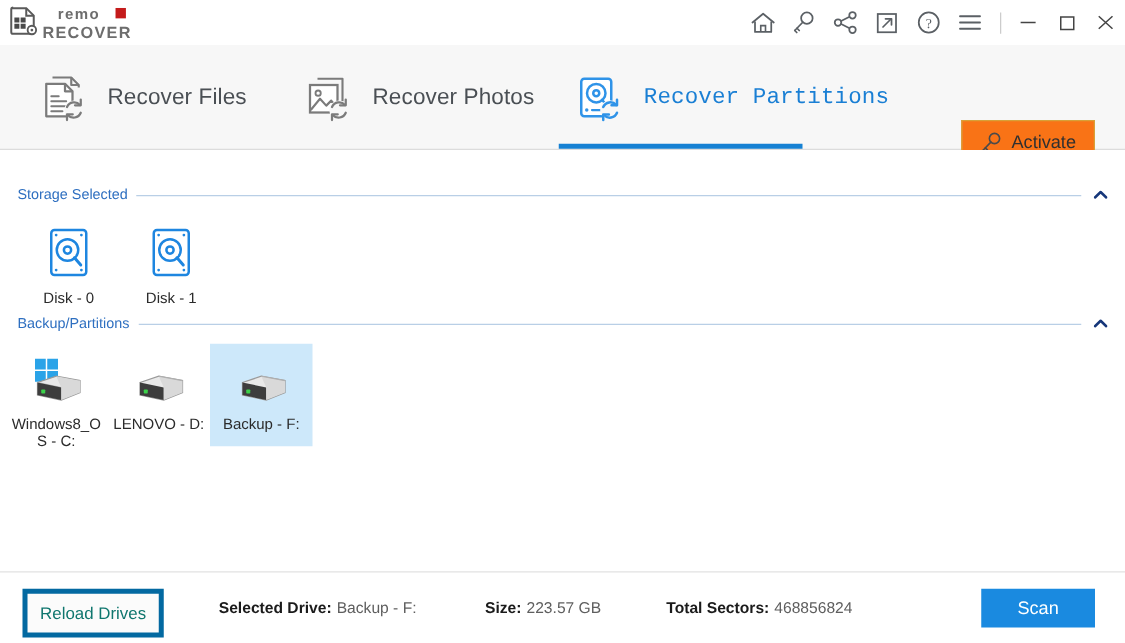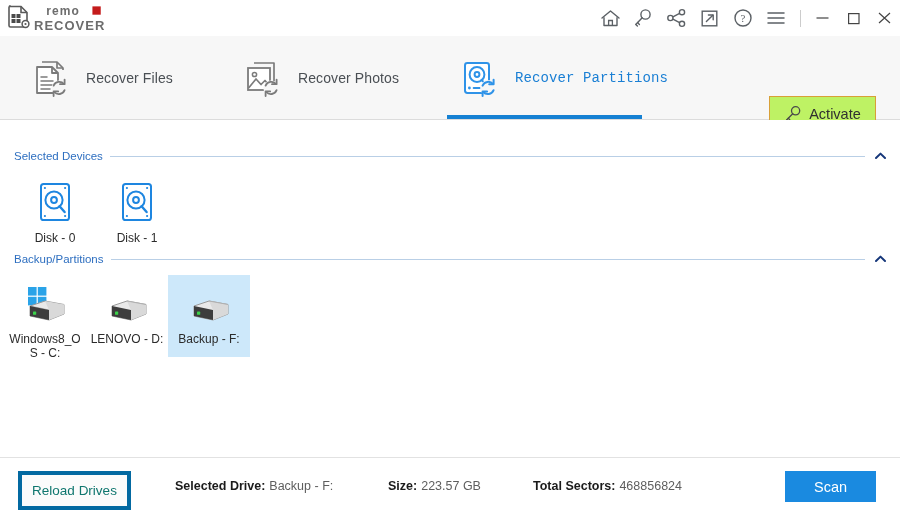--- a/index.html
+++ b/index.html
@@ -40,34 +40,34 @@
     position:absolute;left:0;top:36px;width:900px;height:83px;
     background:#f7f7f7;
     border-bottom:1px solid #dcdcdc;
   }
   .tab{
     position:absolute;top:0;height:83px;display:flex;align-items:center;
     cursor:pointer;
   }
   .tab-ico{width:46px;height:46px;flex:0 0 auto;display:flex;align-items:center;justify-content:center;}
   .tab-label{
-    margin-left:12px;font-size:14px;color:#4a4f54;letter-spacing:0.1px;white-space:nowrap;
+    margin-left:12px;font-size:18px;color:#4a4f54;letter-spacing:0.1px;white-space:nowrap;
   }
   .tab.active .tab-label{color:#1a7fd4;}
   .tab-underline{
     position:absolute;bottom:0;left:0;height:4px;background:#1681d3;width:100%;
   }
   #tab-files{left:28px;}
   #tab-photos{left:240px;}
   #tab-partitions{left:457px;font-family:Liberation Mono, monospace;}
   #tab-partitions .tab-underline{left:-10px;width:195px;}
 
   .activate-btn{
     position:absolute;right:24px;top:60px;width:105px;height:33px;
-    background:#bef264;border:1.6px solid #d8a038;
+    background:#f97316;border:1.6px solid #d8a038;
     display:flex;align-items:center;justify-content:center;gap:6px;
     font-size:14.5px;color:#303030;cursor:pointer;
   }
 
   
   .content{position:absolute;left:0;top:120px;width:900px;height:337px;background:#ffffff;}
 
   .section-head{position:absolute;left:14px;right:14px;display:flex;align-items:center;}
   .section-title{font-size:11.5px;color:#2e6fc0;white-space:nowrap;padding-right:7px;}
   .section-rule{flex:1;height:1px;background:#b9cfe6;}
@@ -281,21 +281,21 @@
         <path d="M4.3 13.3 L5.9 14.9" fill="none" stroke="#4a4a4a" stroke-width="1.3" stroke-linecap="round"></path>
         <path d="M2.6 15.0 L4.0 16.4" fill="none" stroke="#4a4a4a" stroke-width="1.3" stroke-linecap="round"></path>
       </svg>
       <span>Activate</span>
     </div>
   </div>
 
   <div class="content">
 
     <div class="section-head" id="storage-head">
-      <span class="section-title">Selected Devices</span>
+      <span class="section-title">Storage Selected</span>
       <span class="section-rule"></span>
       <span class="section-chevron">
         <svg width="11" height="8" viewBox="0 0 11 8">
           <path d="M1 6 L5.5 1.6 L10 6" fill="none" stroke="#16377a" stroke-width="2" stroke-linecap="round" stroke-linejoin="round"></path>
         </svg>
       </span>
     </div>
 
     <div class="device-row" id="storage-row">
       <div class="device-item">

